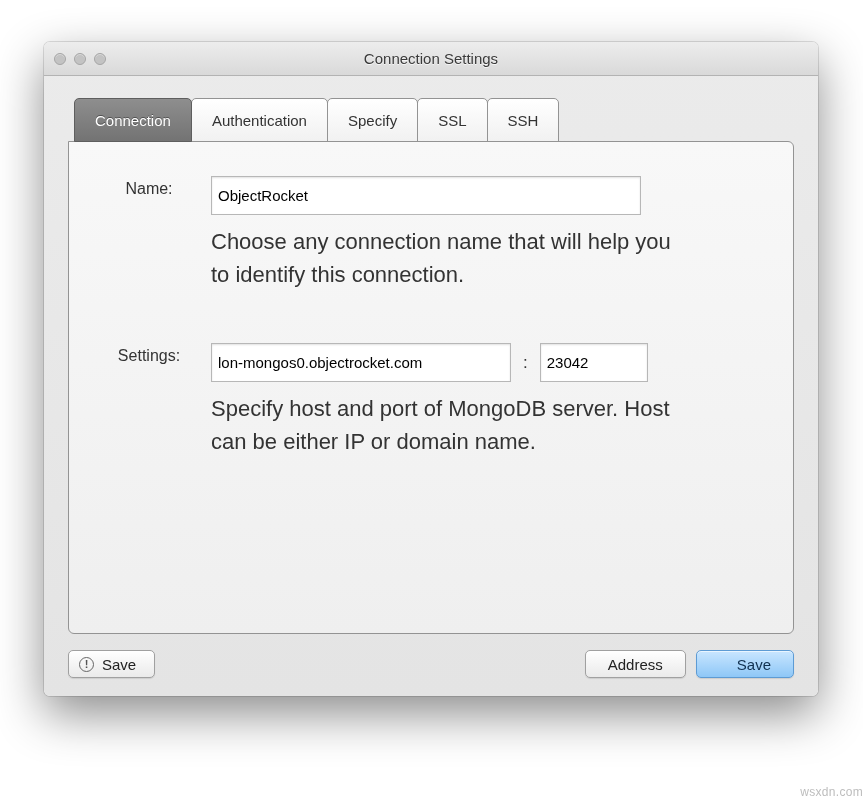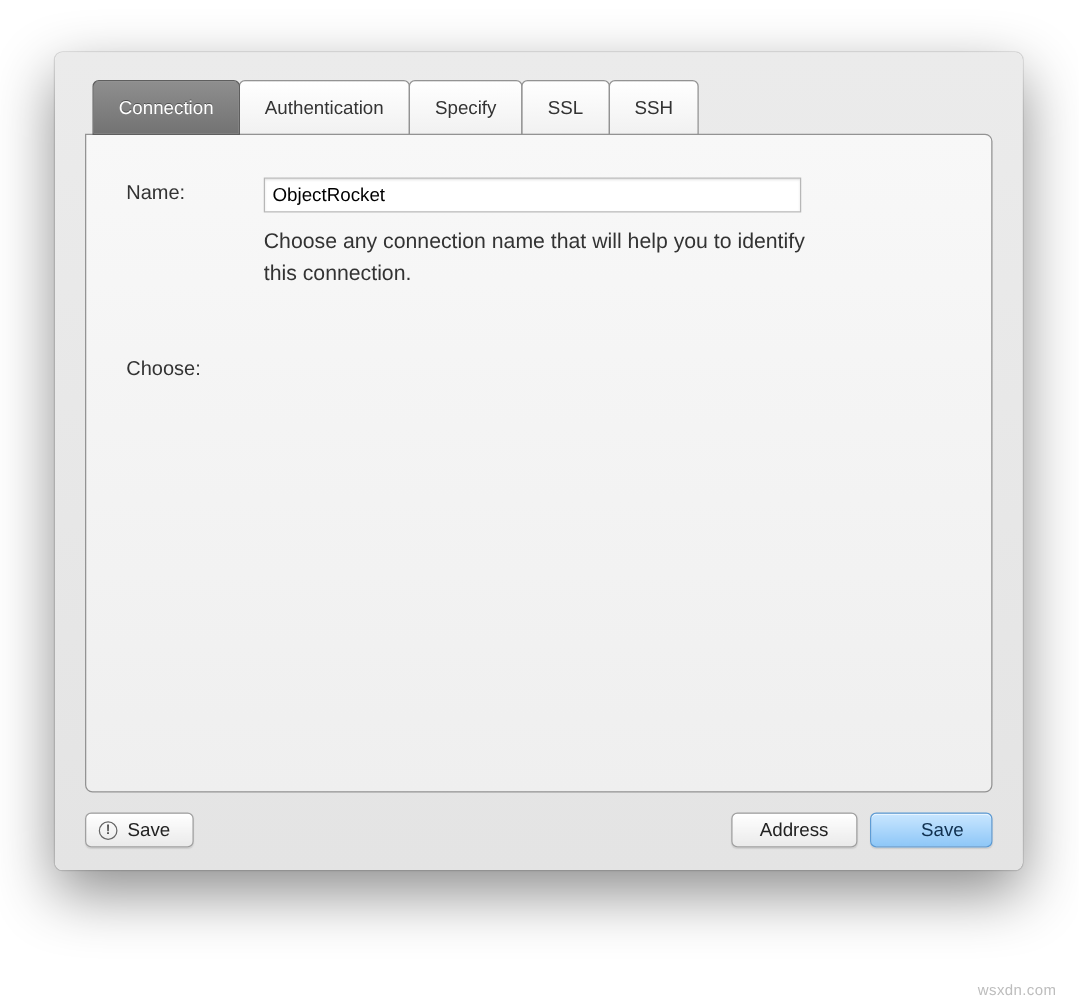--- a/index.html
+++ b/index.html
@@ -93,47 +93,47 @@
       padding: 34px 32px 20px 32px;
       position: relative;
     }
     .form-row {
       display: flex;
       align-items: flex-start;
       margin-bottom: 52px;
     }
     .form-label {
       width: 110px;
-      text-align: left;
+      text-align: center;
       font-size: 16px;
       color: #333;
       padding-top: 4px;
       padding-right: 14px;
     }
     .form-field {
       flex: 1;
     }
     input[type=text].text-input {
       font-family: inherit;
       font-size: 15px;
-      height: 28px;
+      height: 39px;
       padding: 2px 6px;
       border: 1px solid #b7b7b7;
       background: #fff;
       box-shadow: inset 0 1px 2px rgba(0,0,0,0.12);
       border-radius: 0;
     }
     .text-input.name { width: 430px; }
     .addr-row { display: flex; align-items: center; gap: 8px; }
     .text-input.host { width: 300px; border-color:#6ea7e0; box-shadow: 0 0 0 3px rgba(94,158,214,0.45), inset 0 1px 2px rgba(0,0,0,0.12); }
     .text-input.port { width: 108px; }
     .sep-colon { font-size: 17px; color: #333; padding: 0 4px; }
     .help-text {
       margin-top: 10px;
-      font-size: 17px;
+      font-size: 22px;
       color: #333;
       line-height: 1.5;
       max-width: 460px;
     }
     .footer {
       display: flex;
       align-items: center;
       padding: 16px 0 0 0;
       gap: 10px;
     }
@@ -169,32 +169,40 @@
       display: inline-flex;
       align-items: center;
       justify-content: center;
       font-size: 11px;
       line-height: 1;
       color: #555;
       font-weight: bold;
     }
     .watermark {
       position: absolute;
-      right: 18px;
+      right: 0;
       bottom: 4px;
       font-size: 12px;
       color: #bdbdbd;
       letter-spacing: 0.3px;
     }
   </style>
 </head>
 <body>
 
 <div class="window">
 
+  <div class="titlebar">
+    <div class="traffic-lights">
+      <div class="traffic-light"></div>
+      <div class="traffic-light"></div>
+      <div class="traffic-light"></div>
+    </div>
+    <div class="titlebar-title">Connection Settings</div>
+  </div>
 
   <div class="content-area">
 
     <div class="tabbar">
       <div class="tab active">Connection</div>
       <div class="tab">Authentication</div>
       <div class="tab">Specify</div>
       <div class="tab">SSL</div>
       <div class="tab">SSH</div>
     </div>
@@ -203,21 +211,29 @@
 
       <div class="form-row">
         <div class="form-label">Name:</div>
         <div class="form-field">
           <input type="text" class="text-input name" value="ObjectRocket" style="">
           <div class="help-text">Choose any connection name that will help you to identify this connection.</div>
         </div>
       </div>
 
       <div class="form-row">
-        <div class="form-label">Choose:</div>
+        <div class="form-label">Settings:</div>
+        <div class="form-field">
+          <div class="addr-row">
+            <input type="text" class="text-input host" value="lon-mongos0.objectrocket.com" style="">
+            <span class="sep-colon">:</span>
+            <input type="text" class="text-input port" value="23042" style="">
+          </div>
+          <div class="help-text">Specify host and port of MongoDB server. Host can be either IP or domain name.</div>
+        </div>
       </div>
 
     </div>
 
     <div class="footer">
       <button class="push-button test">
         <span class="info-icon">!</span>
         <span>Save</span>
       </button>
       <div class="footer-spacer"></div>

